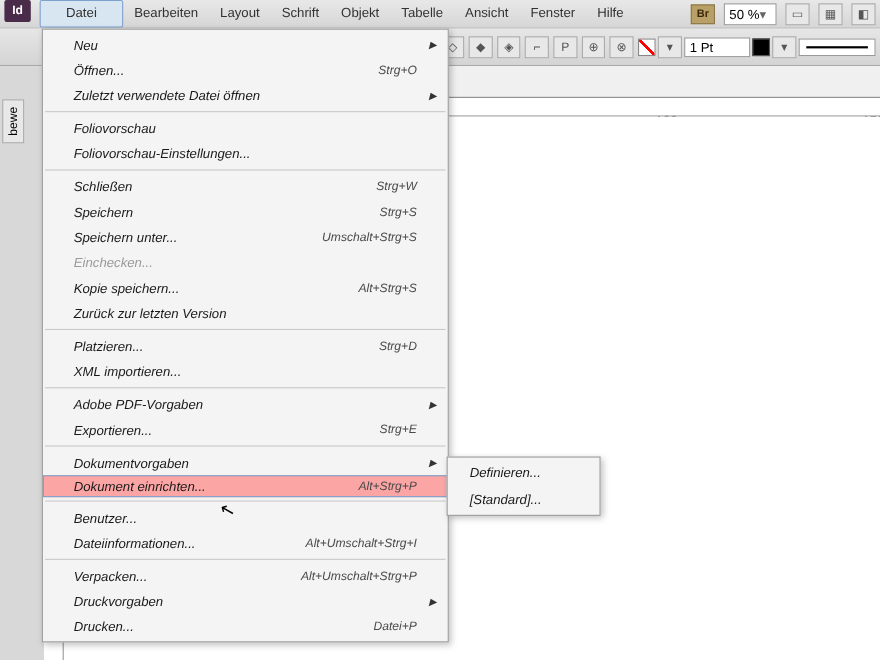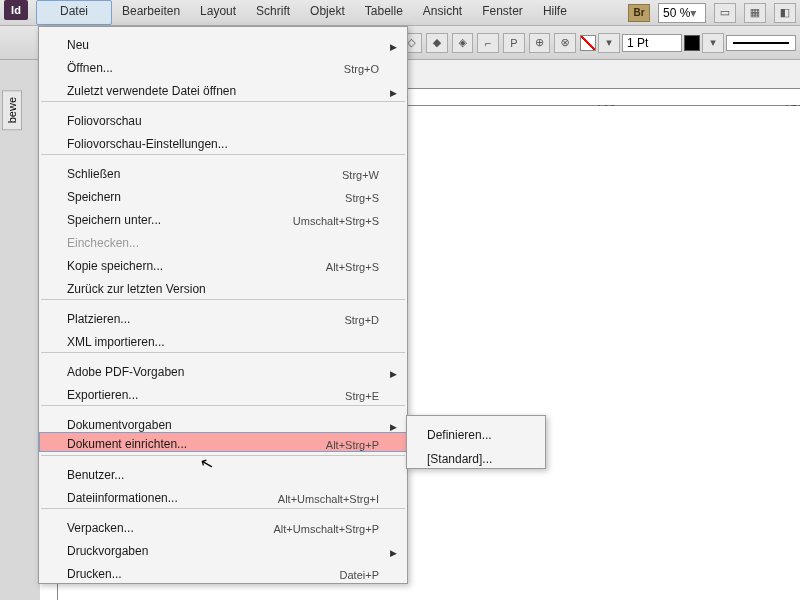--- a/index.html
+++ b/index.html
@@ -15,21 +15,21 @@
 .tool-icon { width:22px; height:20px; border:1px solid #aaa; background:#e8e8e8; display:flex; align-items:center; justify-content:center; font-size:11px; color:#555; }
 .toolbar2 { height:34px; background:linear-gradient(#e6e6e6,#d4d4d4); border-bottom:1px solid #aaa; display:flex; align-items:center; padding:0 4px; gap:4px; }
 .left-strip { position:absolute; left:0; top:60px; bottom:0; width:40px; background:#d8d8d8; }
 .panel-tab { writing-mode:vertical-rl; transform:rotate(180deg); background:#e8e8e8; border:1px solid #aaa; padding:6px 3px; font-size:11px; position:absolute; left:2px; top:30px; }
 .ruler-h { position:absolute; left:40px; right:0; top:88px; height:18px; background:#fff; border-top:1px solid #888; border-bottom:1px solid #888; font-size:9px; color:#555; }
 .ruler-h span { position:absolute; top:14px; }
 .ruler-v { position:absolute; left:40px; top:106px; bottom:0; width:18px; background:#fff; border-right:1px solid #888; }
 .canvas { position:absolute; left:58px; top:106px; right:0; bottom:0; background:#fff; }
 
 .dropdown { position:absolute; left:38px; top:26px; width:370px; background:#f4f4f4; border:1px solid #9a9a9a; box-shadow:2px 2px 6px rgba(0,0,0,.25); padding:2px 0; }
-.dmi { display:flex; align-items:flex-end; height:23px; padding:0 28px; cursor:default; position:relative; color:#1a1a1a; }
+.dmi { display:flex; align-items:center; height:23px; padding:0 28px; cursor:default; position:relative; color:#1a1a1a;font-style:italic; }
 .dmi.hover { background:#fca5a5; border:1px solid #7da2ce; padding:0 27px; height:20px; }
 .dmi.disabled { color:#9a9a9a; }
 .dmi .lbl { flex:1; }
 .dmi .sc { color:#4a4a4a; font-size:11px; }
 .dmi .arrow { position:absolute; right:10px; font-size:9px; color:#333; }
 .sep { height:1px; background:#c8c8c8; margin:3px 2px; }
 
 .submenu { position:absolute; left:406px; top:415px; width:140px; background:#f4f4f4; border:1px solid #9a9a9a; box-shadow:2px 2px 6px rgba(0,0,0,.25); padding:2px 0; }
 .submenu .dmi { height:24px; padding:0 20px; }
 

